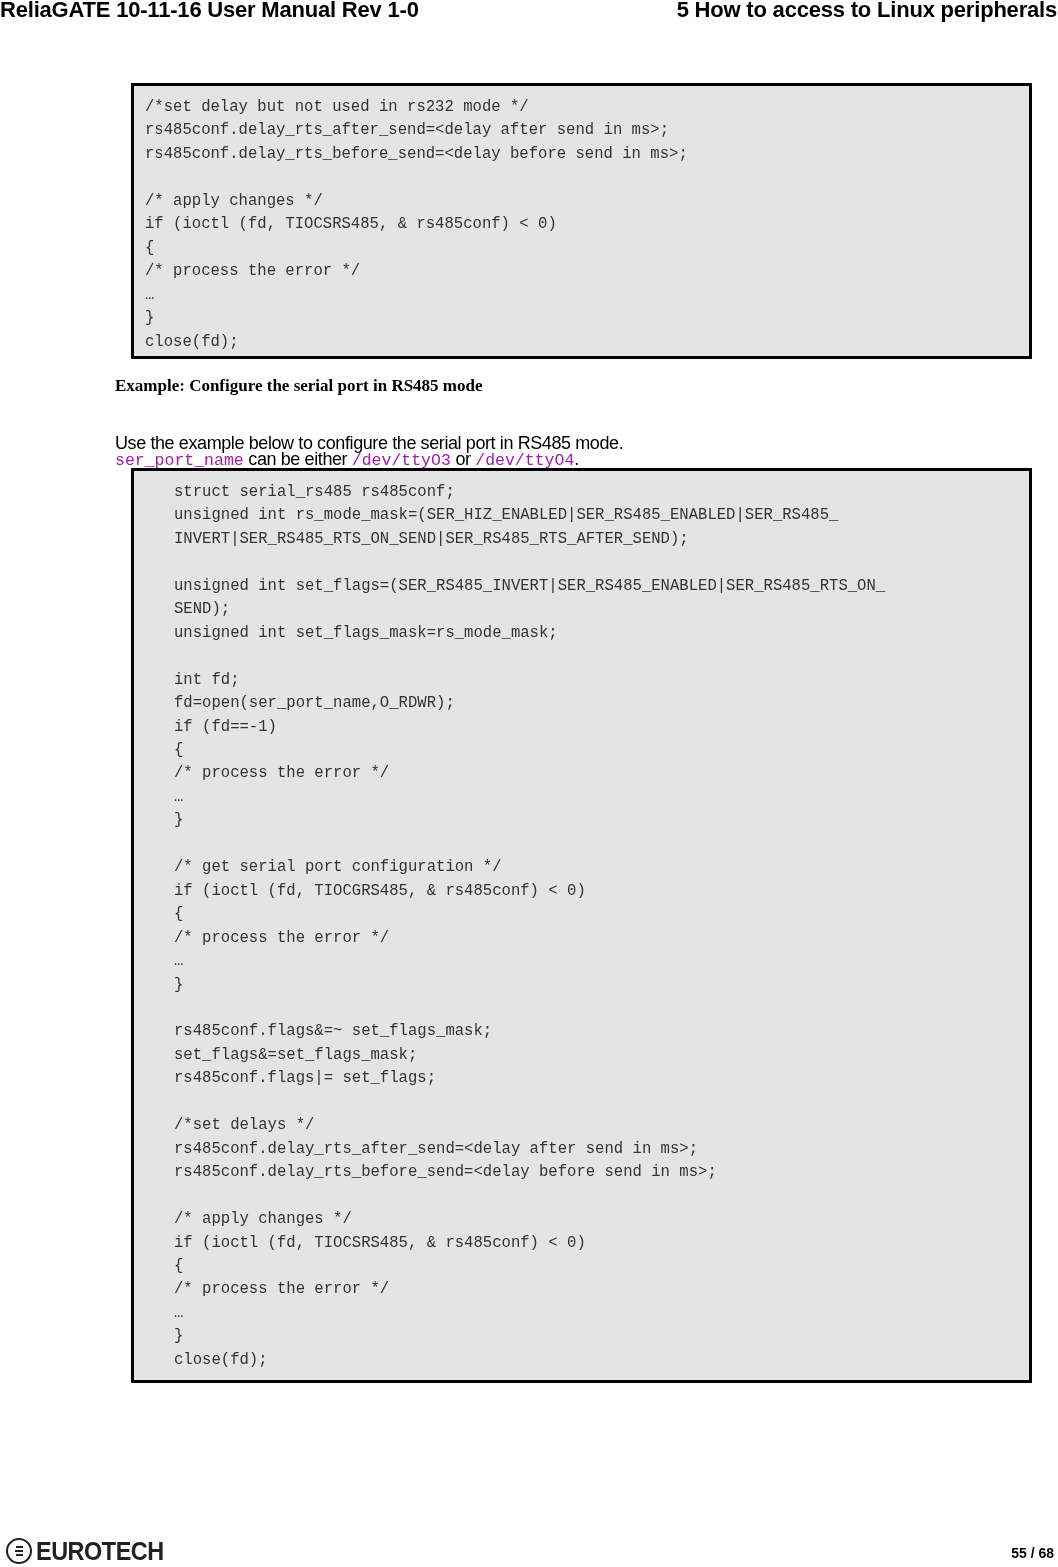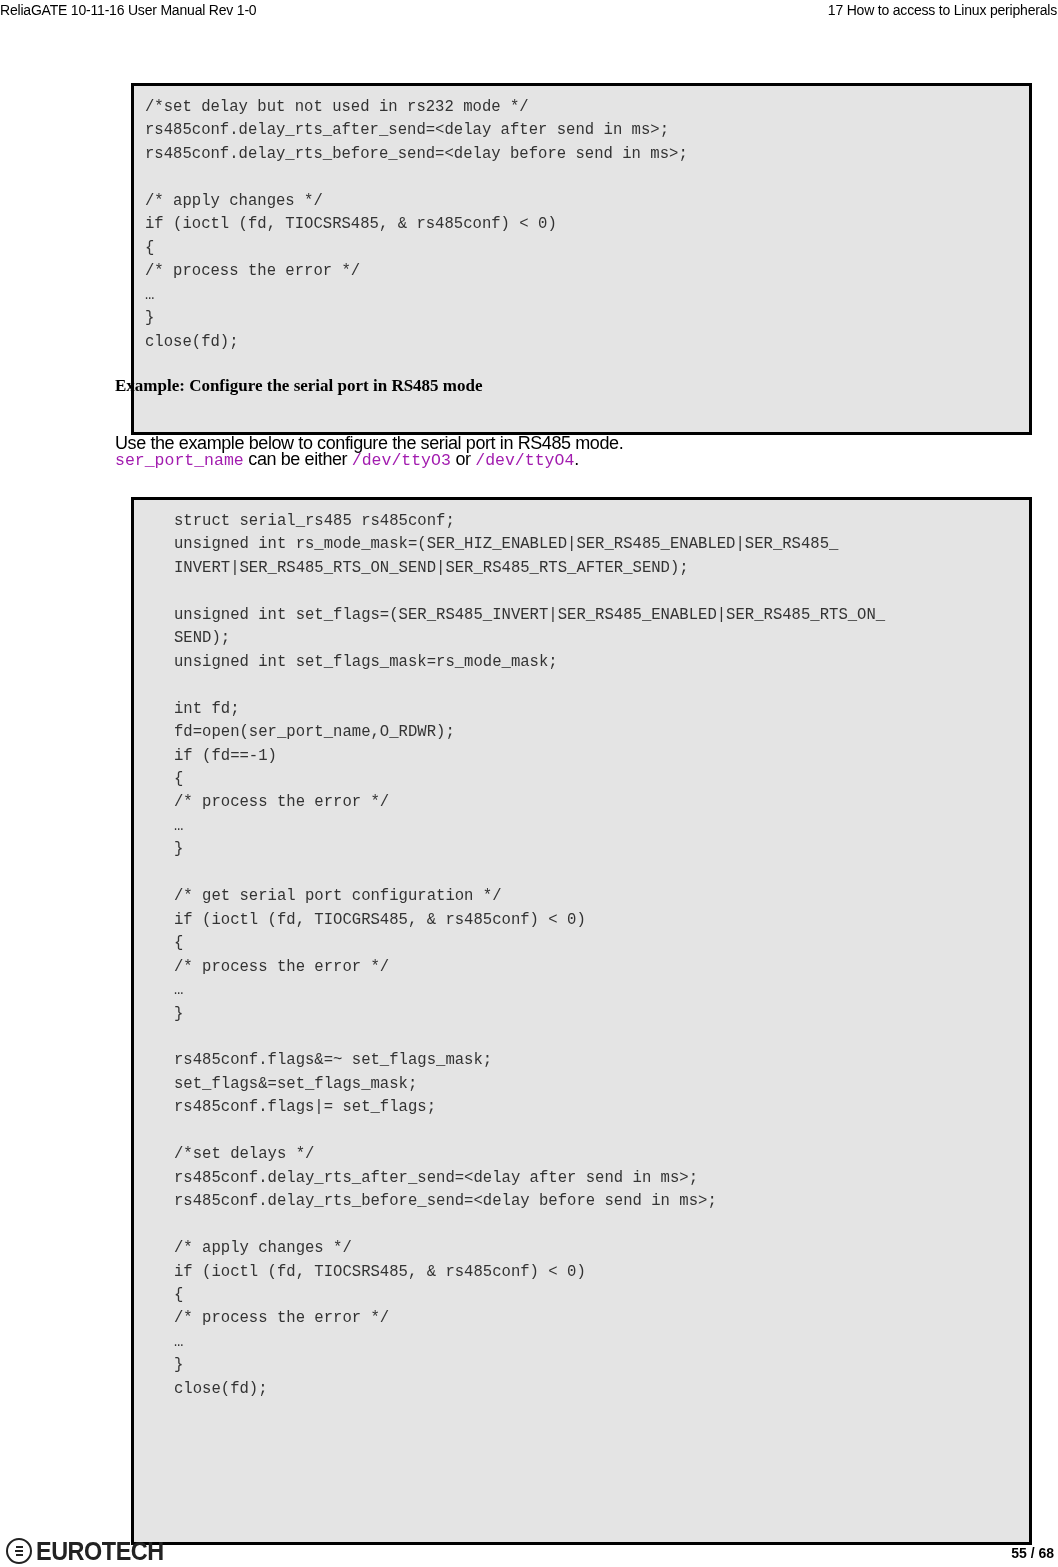--- a/index.html
+++ b/index.html
@@ -1,39 +1,39 @@
 <!DOCTYPE html>
 <html><head>
 <meta charset="utf-8">
 <style>
   html, body { margin:0; padding:0; background:#ffffff; }
   body { width:1058px; height:1567px; position:relative; overflow:hidden; font-family:"Liberation Sans", sans-serif; color:#000; }
-  .hdr { position:absolute; top:0; font-weight:normal; font-size:14px; line-height:20px; letter-spacing:-0.2px; }
+  .hdr { position:absolute; top:0; font-weight:bold; font-size:22px; line-height:20px; letter-spacing:-0.2px; }
   .hdr-left { left:0; }
   .hdr-right { right:1px; }
   .codebox { position:absolute; left:131px; width:895px; background:#e4e4e4; border:3px solid #000; box-sizing:border-box; padding:10px 0 0 11px; }
   .codebox pre { margin:0; font-family:"Liberation Mono", monospace; font-size:15.6px; line-height:23.45px; color:#333; white-space:pre; }
-  #code1 { top:83px; height:352px; width:901px; }
-  #code2 { top:497px; height:1048px; width:901px;padding-left:40px; }
+  #code1 { top:83px; height:276px; width:901px; }
+  #code2 { top:468px; height:915px; width:901px;padding-left:40px; }
   .heading { position:absolute; left:115px; top:375px; font-weight:bold; font-size:17px; line-height:22px;font-family:Liberation Serif, serif; }
   .para { position:absolute; left:115px; font-size:18px; line-height:22px; letter-spacing:-0.4px; }
   #p1 { top:411px;margin-top:21px; }
   #p2 { top:448px; }
   .mono { font-family:"Liberation Mono", monospace; font-size:16.5px; letter-spacing:0; color:#a21caf; }
   .footer-logo { position:absolute; left:6px; top:1538px; display:flex; align-items:flex-end; }
   .logo-circle { width:26px; height:26px; border:2.5px solid #222; border-radius:50%; box-sizing:border-box; position:relative; }
   .logo-circle span { position:absolute; left:8px; height:2px; background:#222; }
   .logo-text { font-weight:bold; font-size:26px; letter-spacing:-0.5px; margin-left:4px; line-height:26px; color:#222; transform:scaleX(0.9); transform-origin:left; }
   .page-num { position:absolute; right:4px; top:1545px; font-weight:bold; font-size:14px;margin-left:36px; }
 </style>
 </head>
 <body>
 
 <div class="hdr hdr-left">ReliaGATE 10-11-16 User Manual Rev 1-0</div>
-<div class="hdr hdr-right">17 How to access to Linux peripherals</div>
+<div class="hdr hdr-right">5 How to access to Linux peripherals</div>
 
 <div class="codebox" id="code1">
   <pre id="code1-pre">/*set delay but not used in rs232 mode */
 rs485conf.delay_rts_after_send=&lt;delay after send in ms&gt;;
 rs485conf.delay_rts_before_send=&lt;delay before send in ms&gt;;
 
 /* apply changes */
 if (ioctl (fd, TIOCSRS485, &amp; rs485conf) &lt; 0)
 {
 /* process the error */

